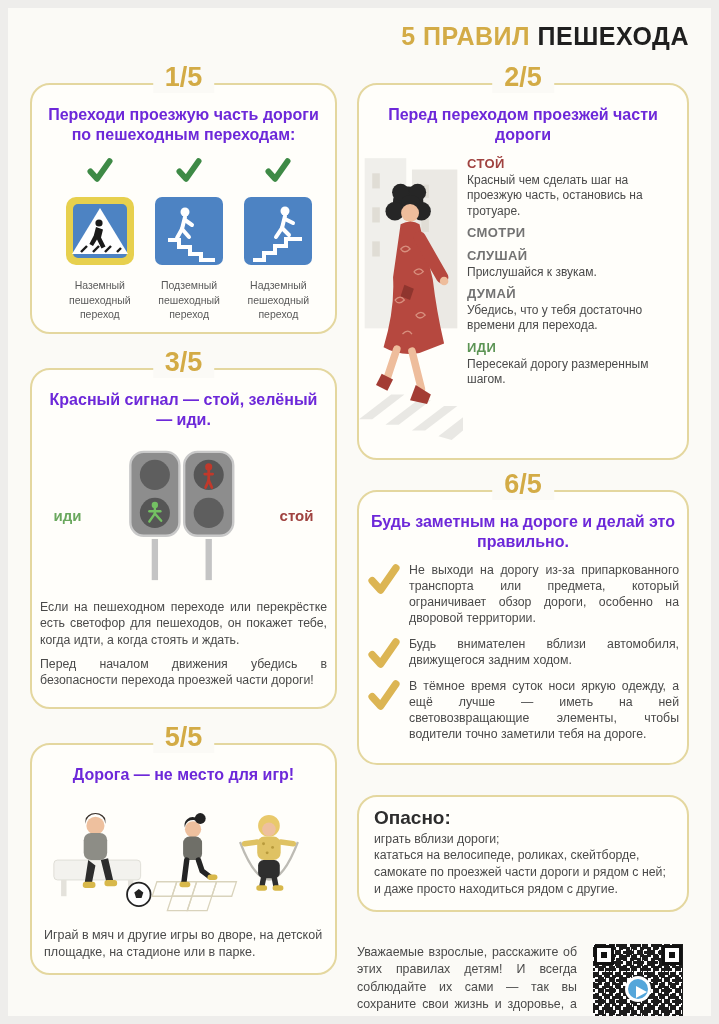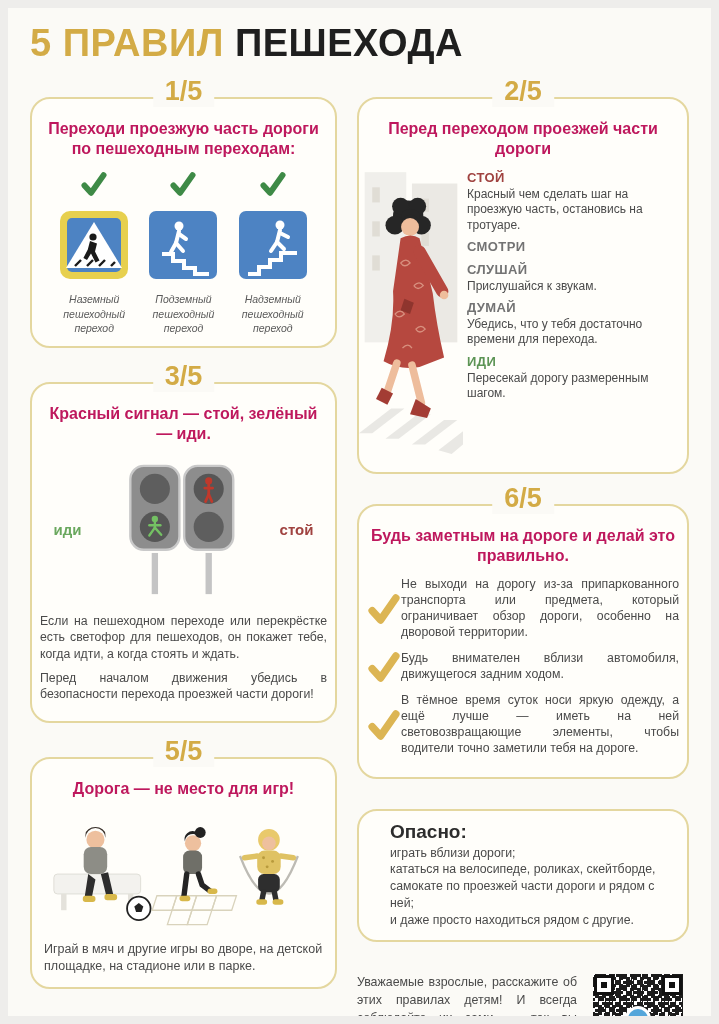--- a/index.html
+++ b/index.html
@@ -1,55 +1,55 @@
 <!DOCTYPE html>
 <html><head>
 <meta charset="utf-8">
 <style>
   * { margin:0; padding:0; box-sizing:border-box; }
   html,body { width:719px; height:1024px; overflow:hidden; background:#eeedeb;
               font-family:"Liberation Sans", sans-serif; }
   .poster { position:absolute; inset:8px; background:#fbfaf6; padding:14px 22px 10px; overflow:hidden; }
 
-  .main-title { text-align:left; font-size:38px; font-weight:800; letter-spacing:.5px; color:#1f1f1f; }
+  .main-title { text-align:right; font-size:25px; font-weight:800; letter-spacing:.5px; color:#1f1f1f; }
   .main-title .accent { color:#d3ab46; }
 
   .columns { display:flex; gap:20px; margin-top:32px; }
   .col { display:flex; flex-direction:column; }
   .col-left  { flex:0 0 307px; gap:34px; }
   .col-right { flex:1; gap:30px; }
 
   .card { position:relative; border:2px solid #e4d79f; border-radius:20px; background:#fffefa; padding:12px 8px 10px; }
   .badge { position:absolute; top:-24px; left:50%; transform:translateX(-50%);
            background:#fbfaf6; padding:0 12px; font-size:27px; font-weight:900; color:#d3ab46; line-height:1.2; }
-  .card-title { text-align:center; font-weight:700; color:#be185d; font-size:16px; line-height:1.28; margin:8px 2px 10px; }
-
-  
-  .signs-row { display:flex; justify-content:center; padding:0 4px;font-style:italic; }
+  .card-title { text-align:center; font-weight:700; color:#6d28d9; font-size:16px; line-height:1.28; margin:8px 2px 10px; }
+
+  
+  .signs-row { display:flex; justify-content:flex-end; padding:0 4px; }
   .sign-col { width:32%; display:flex; flex-direction:column; align-items:center; }
   .sign-col .check { margin-bottom:12px; }
   .sign-caption { font-size:10.5px; color:#5a5a5a; text-align:center; line-height:1.4; margin-top:12px; }
 
   
   .card2-body { display:flex; gap:4px; }
   .woman-wrap { flex:0 0 104px; margin-left:-8px; }
   .steps { flex:1; padding-right:2px; }
   .step { margin-bottom:6px; }
   .step-head { font-weight:800; font-size:13px; letter-spacing:.4px; line-height:1.3; }
   .head-stop { color:#a04340; } .head-gold { color:#737373; } .head-go { color:#5c9454; }
   .step-text { font-size:12px; color:#4a4a4a; line-height:1.28; }
 
   
   .lights-row { display:flex; align-items:center; justify-content:center; margin:2px 0 8px; }
   .light-label { font-weight:800; font-size:15px; }
   .lbl-go { color:#6aa85e; margin-right:4px; } .lbl-stop { color:#a04340; margin-left:4px; }
   .para { font-size:12.3px; color:#4a4a4a; line-height:1.33; text-align:justify; margin-bottom:8px; }
 
   
-  .bullet { display:flex; gap:0; margin-bottom:10px; align-items:center; }
+  .bullet { display:flex; gap:8px; margin-bottom:10px; }
   .bullet svg { flex:0 0 34px; }
   .bullet-text { font-size:12.3px; color:#4a4a4a; line-height:1.3; text-align:justify; }
 
   
   .kids-wrap { text-align:center; }
   .card5-text { font-size:12.5px; color:#4a4a4a; line-height:1.35; margin:6px 4px 2px; }
 
   
   .danger-title { font-size:19px; font-weight:800; color:#2d2d2d; margin-bottom:2px; }
   .danger-line { font-size:12.3px; color:#4a4a4a; line-height:1.36; }
@@ -339,21 +339,21 @@
           <div class="bullet-text">Будь внимателен вблизи автомобиля, движущегося задним ходом.</div>
         </div>
         <div class="bullet">
           <svg width="34" height="32" viewBox="0 0 40 38">
             <path d="M6 21 L16 32 L34 6" fill="none" stroke="#dcb553" stroke-width="9" stroke-linecap="round" stroke-linejoin="round"></path>
           </svg>
           <div class="bullet-text">В тёмное время суток носи яркую одежду, а ещё лучше — иметь на ней световозвращающие элементы, чтобы водители точно заметили тебя на дороге.</div>
         </div>
       </div>
 
-      <div class="card" style="padding:10px 31px 12px;">
+      <div class="card" style="padding:10px 15px 12px;">
         <div class="danger-title">Опасно:</div>
         <div class="danger-line">играть вблизи дороги;</div>
         <div class="danger-line">кататься на велосипеде, роликах, скейтборде, самокате по проезжей части дороги и рядом с ней;</div>
         <div class="danger-line">и даже просто находиться рядом с другие.</div>
       </div>
 
       <div style="margin-top:-14px;">
         <div class="footer-row">
           <div class="adults">Уважаемые взрослые, расскажите об этих правилах детям! И всегда соблюдайте их сами — так вы сохраните свои жизнь и здоровье, а заодно покажете пример правильного поведения на дороге младшим.</div>
           <div class="qr-block">

